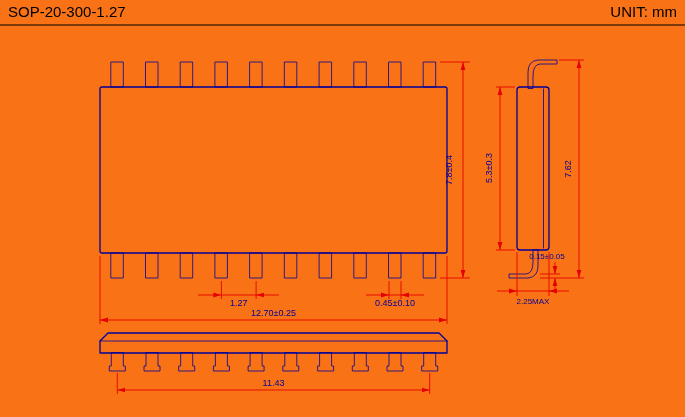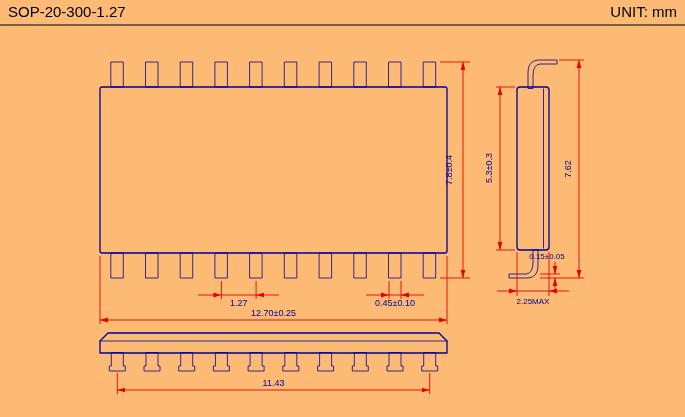--- a/index.html
+++ b/index.html
@@ -1,16 +1,16 @@
 <!DOCTYPE html>
 <html><head>
 <meta charset="utf-8">
 <style>
   html,body{margin:0;padding:0;background:#ffffff;}
-  .page{position:relative;width:685px;height:417px;background:#fdba74;
+  .page{position:relative;width:685px;height:417px;background:#f97316;
         font-family:"Liberation Sans",sans-serif;overflow:hidden;}
   svg{display:block;}
   .outline{stroke:#000099;fill:none;stroke-width:1.3;stroke-linejoin:round;stroke-linecap:square;}
   .thin{stroke-width:0.8;}
   .dim{stroke:#e60000;fill:none;stroke-width:0.9;}
   .dimtext{fill:#000099;font-size:9px;font-family:"Liberation Sans",sans-serif;}
   .dimtext-sm{fill:#000099;font-size:8px;font-family:"Liberation Sans",sans-serif;}
   .headtext{fill:#000000;font-size:15px;font-family:"Liberation Sans",sans-serif;}
 </style>
 </head>

